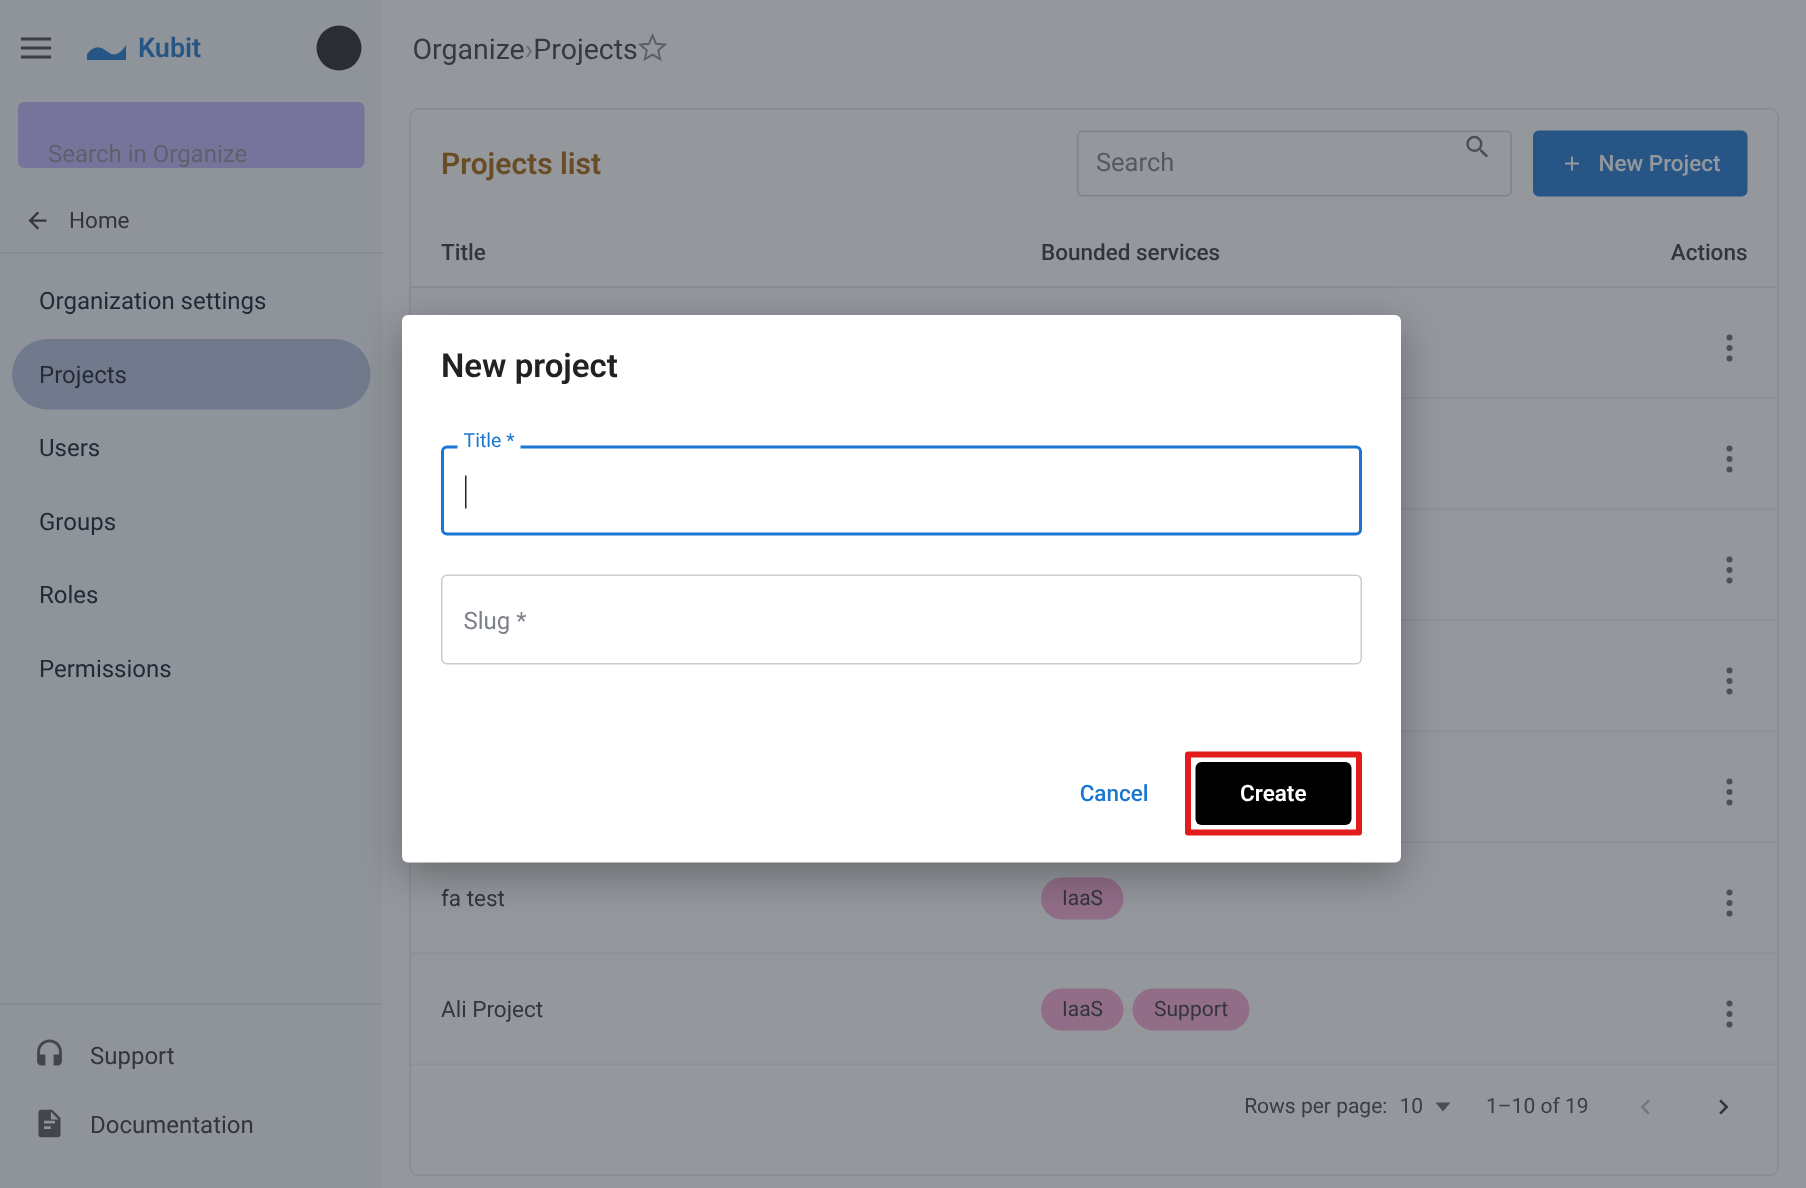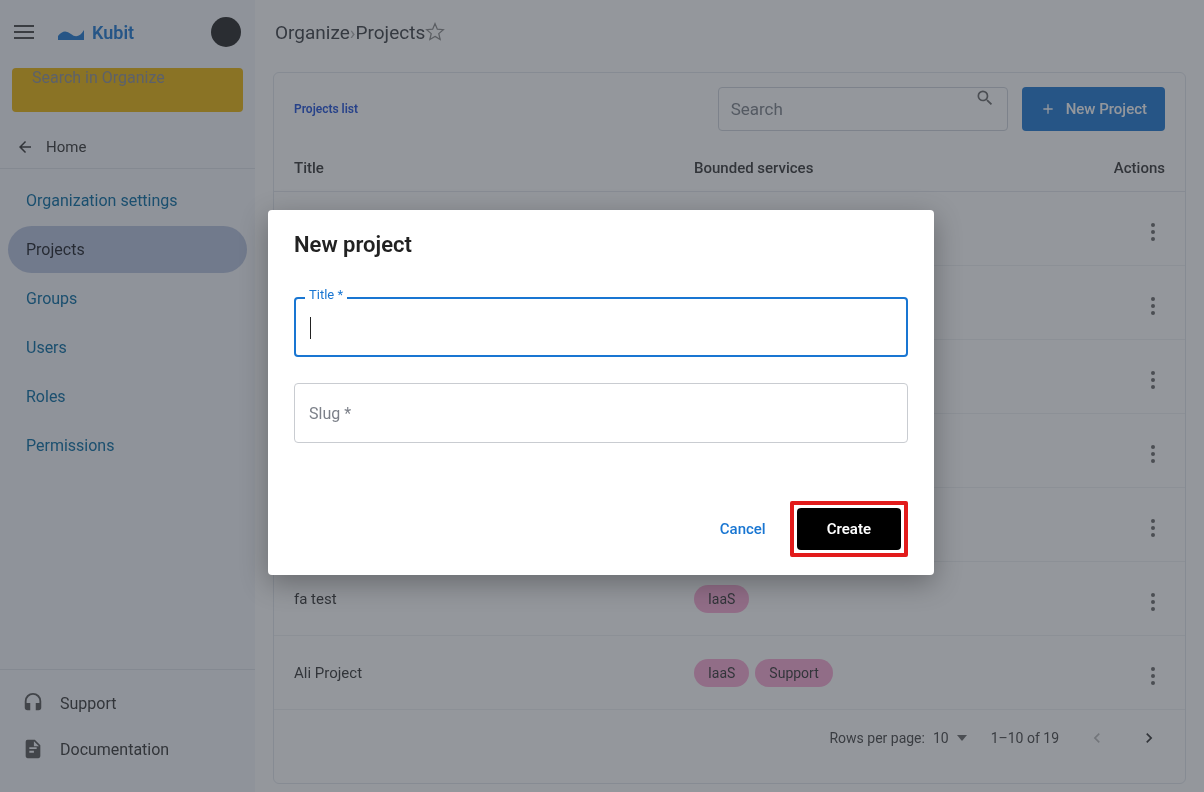--- a/index.html
+++ b/index.html
@@ -8,42 +8,42 @@
   
   
   .sidebar { width: 255px; background: #f5f7fa; display: flex; flex-direction: column; padding: 0 0 10px 0; }
   .sidebar-header { display:flex; align-items:center; height:64px; padding:0 14px; }
   .menu-icon { width:24px; height:24px; display:flex; flex-direction:column; justify-content:center; gap:4px; margin-right:20px; cursor:pointer;}
   .menu-icon span{display:block;height:2px;background:#444;width:20px;}
   .brand { display:flex; align-items:center; gap:8px; color:#1976d2; font-weight:600; font-size:18px;}
   .brand svg{fill:#1976d2;}
   .avatar { width:30px; height:30px; border-radius:50%; background:#222; margin-left:auto;}
   
-  .search-box { margin: 4px 12px 14px 12px; background:#eab308; border-radius:4px; height:44px; display:flex; align-items:flex-start; padding:0 10px; color:#888;}
+  .search-box { margin: 4px 12px 14px 12px; background:#c4b5fd; border-radius:4px; height:44px; display:flex; align-items:flex-end; padding:0 10px; color:#888;}
   .search-box svg{margin-right:10px;}
   .search-box input{border:none;background:transparent;font-size:16px;flex:1;outline:none;color:#444;}
   .search-box input::placeholder{color:#8a8f99;}
   
   .nav-home{ display:flex; align-items:center; gap:12px; padding:12px 16px; border-bottom:1px solid #dde2e9; font-size:15px; color:#333;}
   .nav-list{ list-style:none; padding:8px 8px;}
-  .nav-item{ padding:14px 18px; font-size:16px; color:#0369a1; border-radius:24px; cursor:pointer; margin-bottom:2px;}
+  .nav-item{ padding:14px 18px; font-size:16px; color:#0f172a; border-radius:24px; cursor:pointer; margin-bottom:2px;}
   .nav-item.active{ background:#b6c2de; color:#1a1d24;}
   
   .sidebar-bottom{margin-top:auto; border-top:1px solid #dde2e9; padding:10px 0;}
   .bottom-item{display:flex;align-items:center;gap:16px;padding:12px 22px;font-size:16px;color:#333;cursor:pointer;}
   
   
   .main{flex:1; display:flex; flex-direction:column; background:#fff;}
   .breadcrumb{display:flex;align-items:center;height:64px;padding:0 20px;font-size:19px;color:#3a3d42;}
   .breadcrumb .chev{color:#aaa;}
   .star{color:#888;}
   
   .card{margin:8px 18px; border:1px solid #e2e6ec; border-radius:6px; flex:1; display:flex; flex-direction:column;}
   .list-header{display:flex;align-items:center;padding:14px 20px;}
-  .list-title{font-size:12px;font-weight:600;color:#1d4ed8;}
+  .list-title{font-size:20px;font-weight:600;color:#a16207;}
   .list-search{margin-left:auto;margin-right:14px;border:1px solid #cfd4db;border-radius:4px;height:44px;width:290px;display:flex;padding:0 12px;}
   .list-search input{border:none;outline:none;font-size:17px;flex:1;color:#444;}
   .list-search input::placeholder{color:#7a7f87;}
   .new-btn{background:#1976d2;color:#fff;border:none;border-radius:4px;height:44px;padding:0 18px;font-size:15px;font-weight:500;display:flex;align-items:center;gap:10px;cursor:pointer;}
   
   .table{flex:1;display:flex;flex-direction:column;}
   .thead{display:flex;padding:14px 20px;border-bottom:1px solid #e4e7ec;font-size:15px;color:#333;font-weight:500;}
   .col-title{flex:0 0 400px;}
   .col-bounded{flex:1;}
   .col-actions{flex:0 0 120px;text-align:right;}
@@ -102,22 +102,22 @@
     </div>
     <div class="nav-home">
       <svg width="18" height="18" viewBox="0 0 24 24">
           <path fill="#333" d="M20 11H7.83l5.59-5.59L12 4l-8 8 8 8 1.41-1.41L7.83 13H20v-2z"></path>
         </svg>
       <span>Home</span>
     </div>
     <ul class="nav-list">
       <li class="nav-item"><span>Organization settings</span></li>
       <li class="nav-item active"><span>Projects</span></li>
+      <li class="nav-item"><span>Users</span></li>
       <li class="nav-item"><span>Groups</span></li>
-      <li class="nav-item"><span>Users</span></li>
       <li class="nav-item"><span>Roles</span></li>
       <li class="nav-item"><span>Permissions</span></li>
     </ul>
     <div class="sidebar-bottom">
       <div class="bottom-item">
         <svg width="22" height="22" viewBox="0 0 24 24">
             <path fill="#555" d="M12 1a9 9 0 0 0-9 9v7a3 3 0 0 0 3 3h3v-8H5v-2a7 7 0 0 1 14 0v2h-4v8h3a3 3 0 0 0 3-3v-7a9 9 0 0 0-9-9z"></path>
           </svg>
         <span>Support</span>
       </div>

